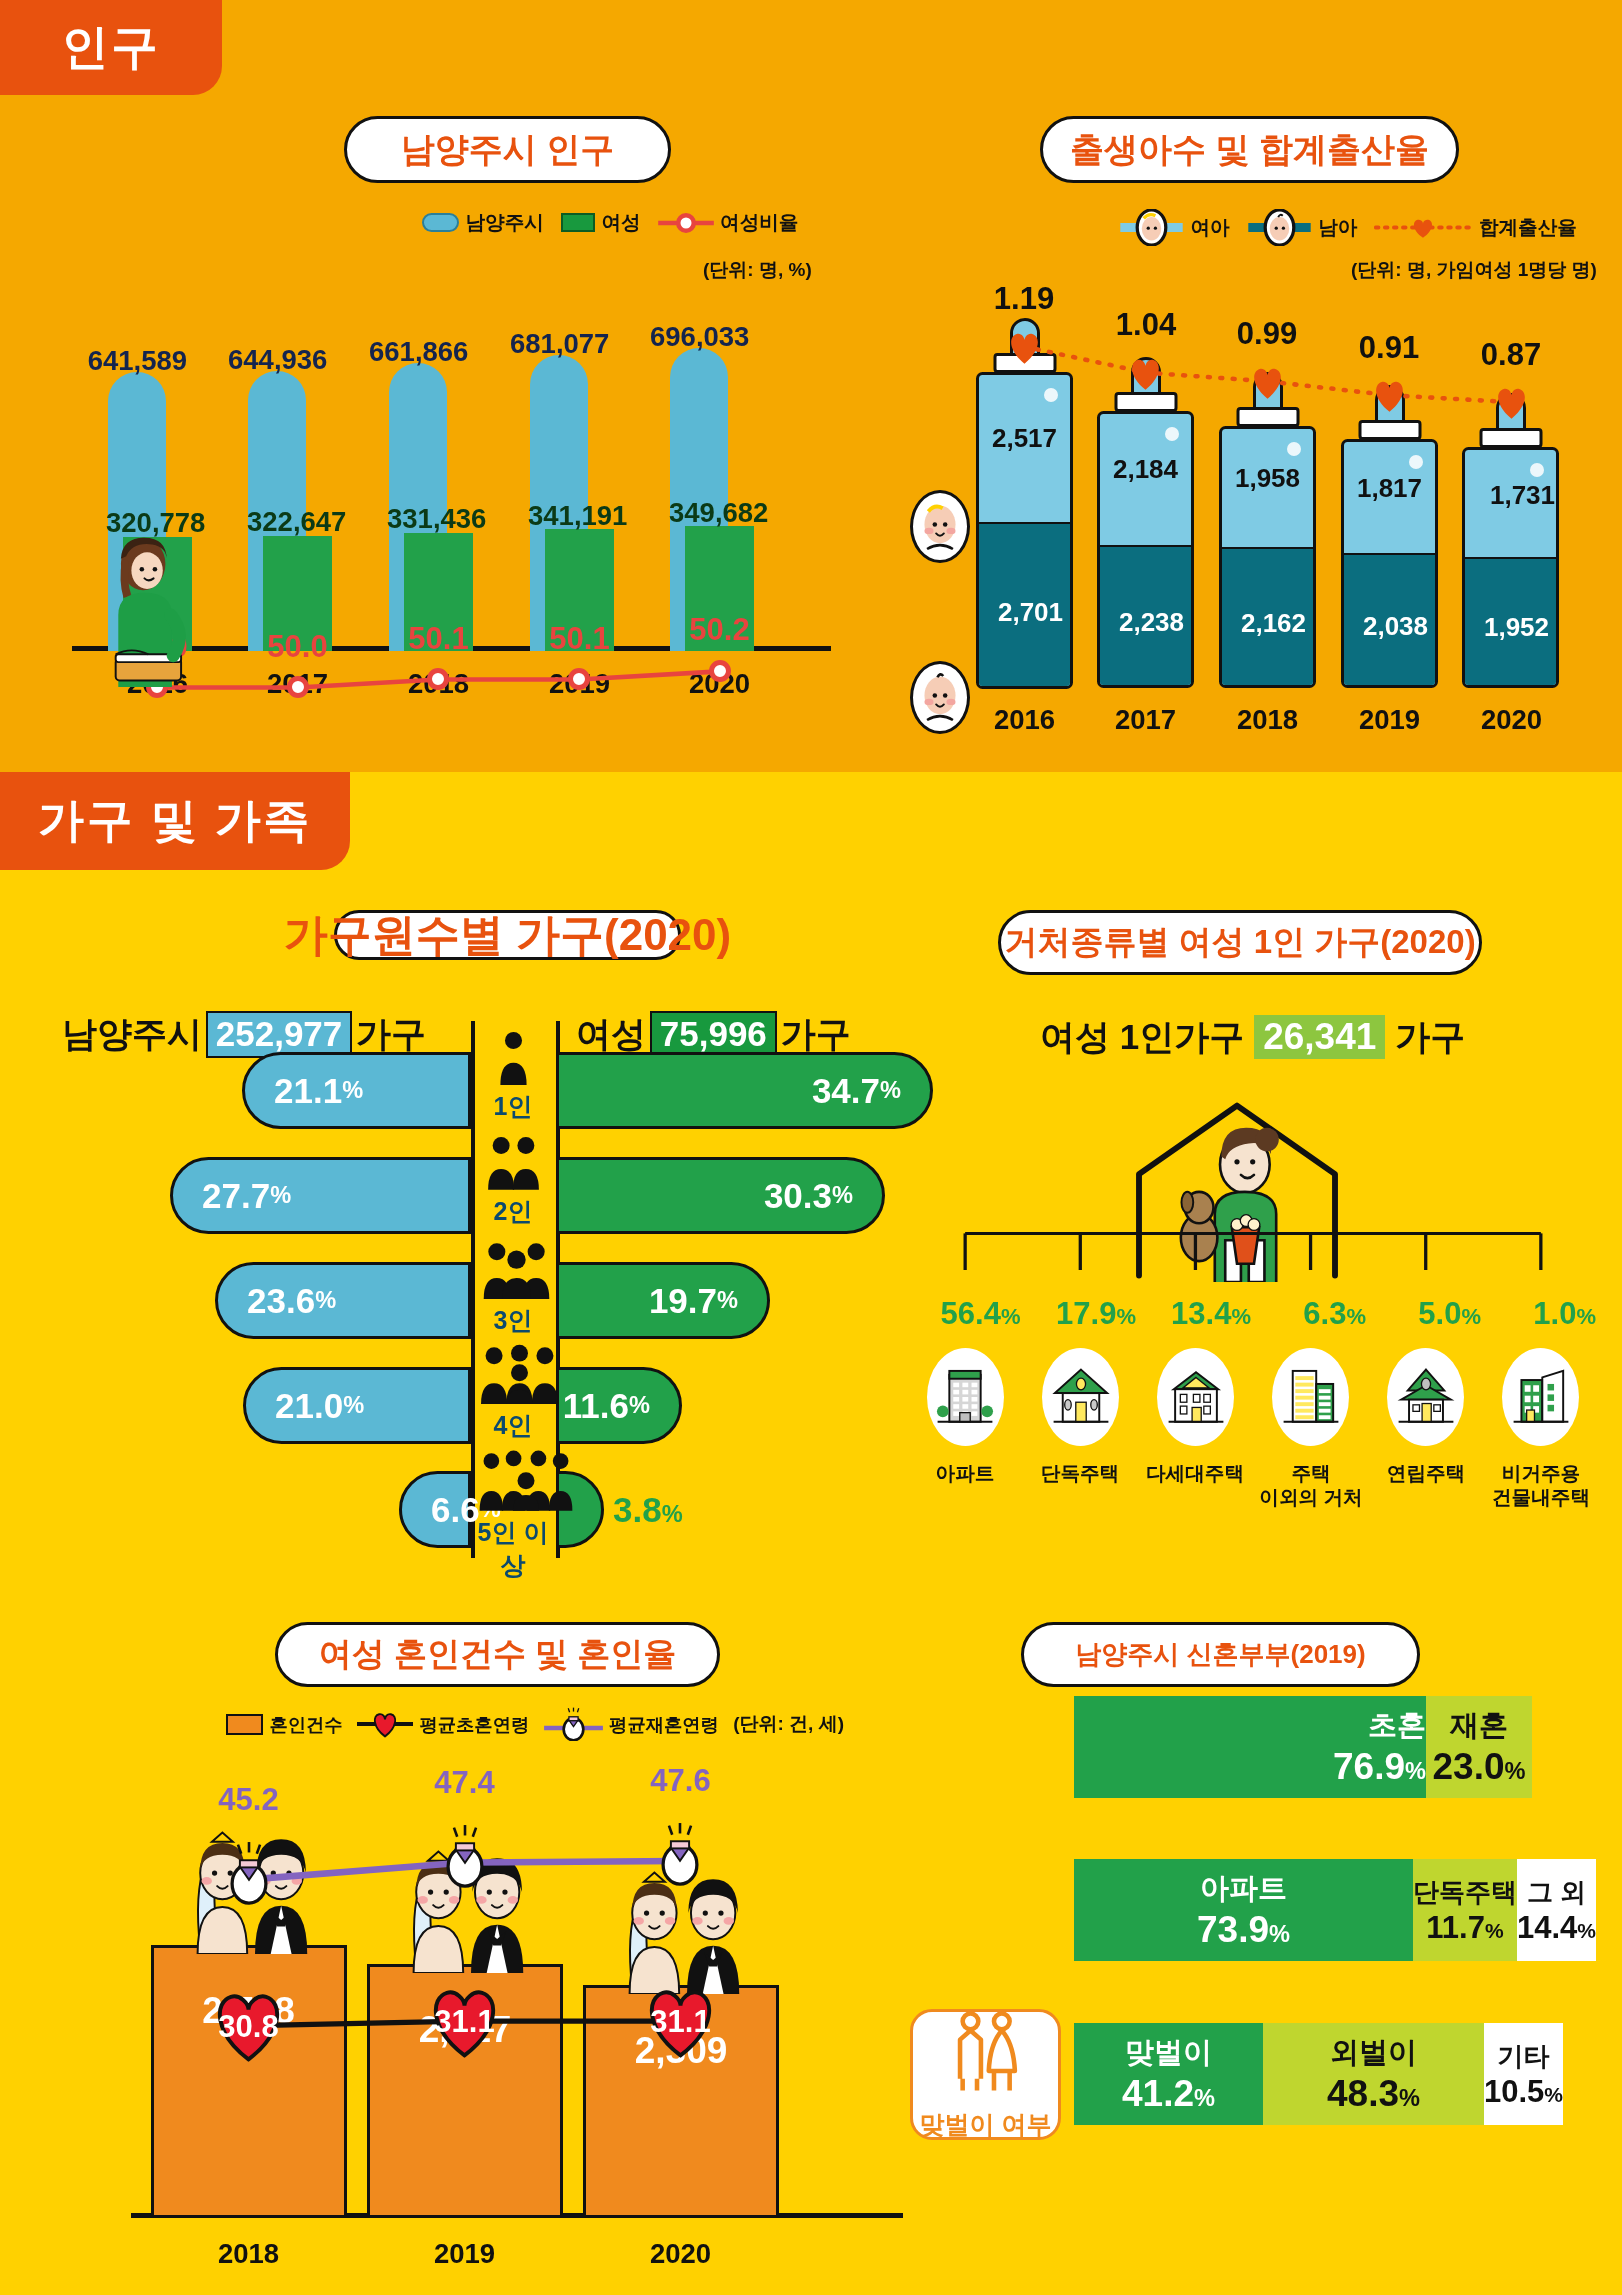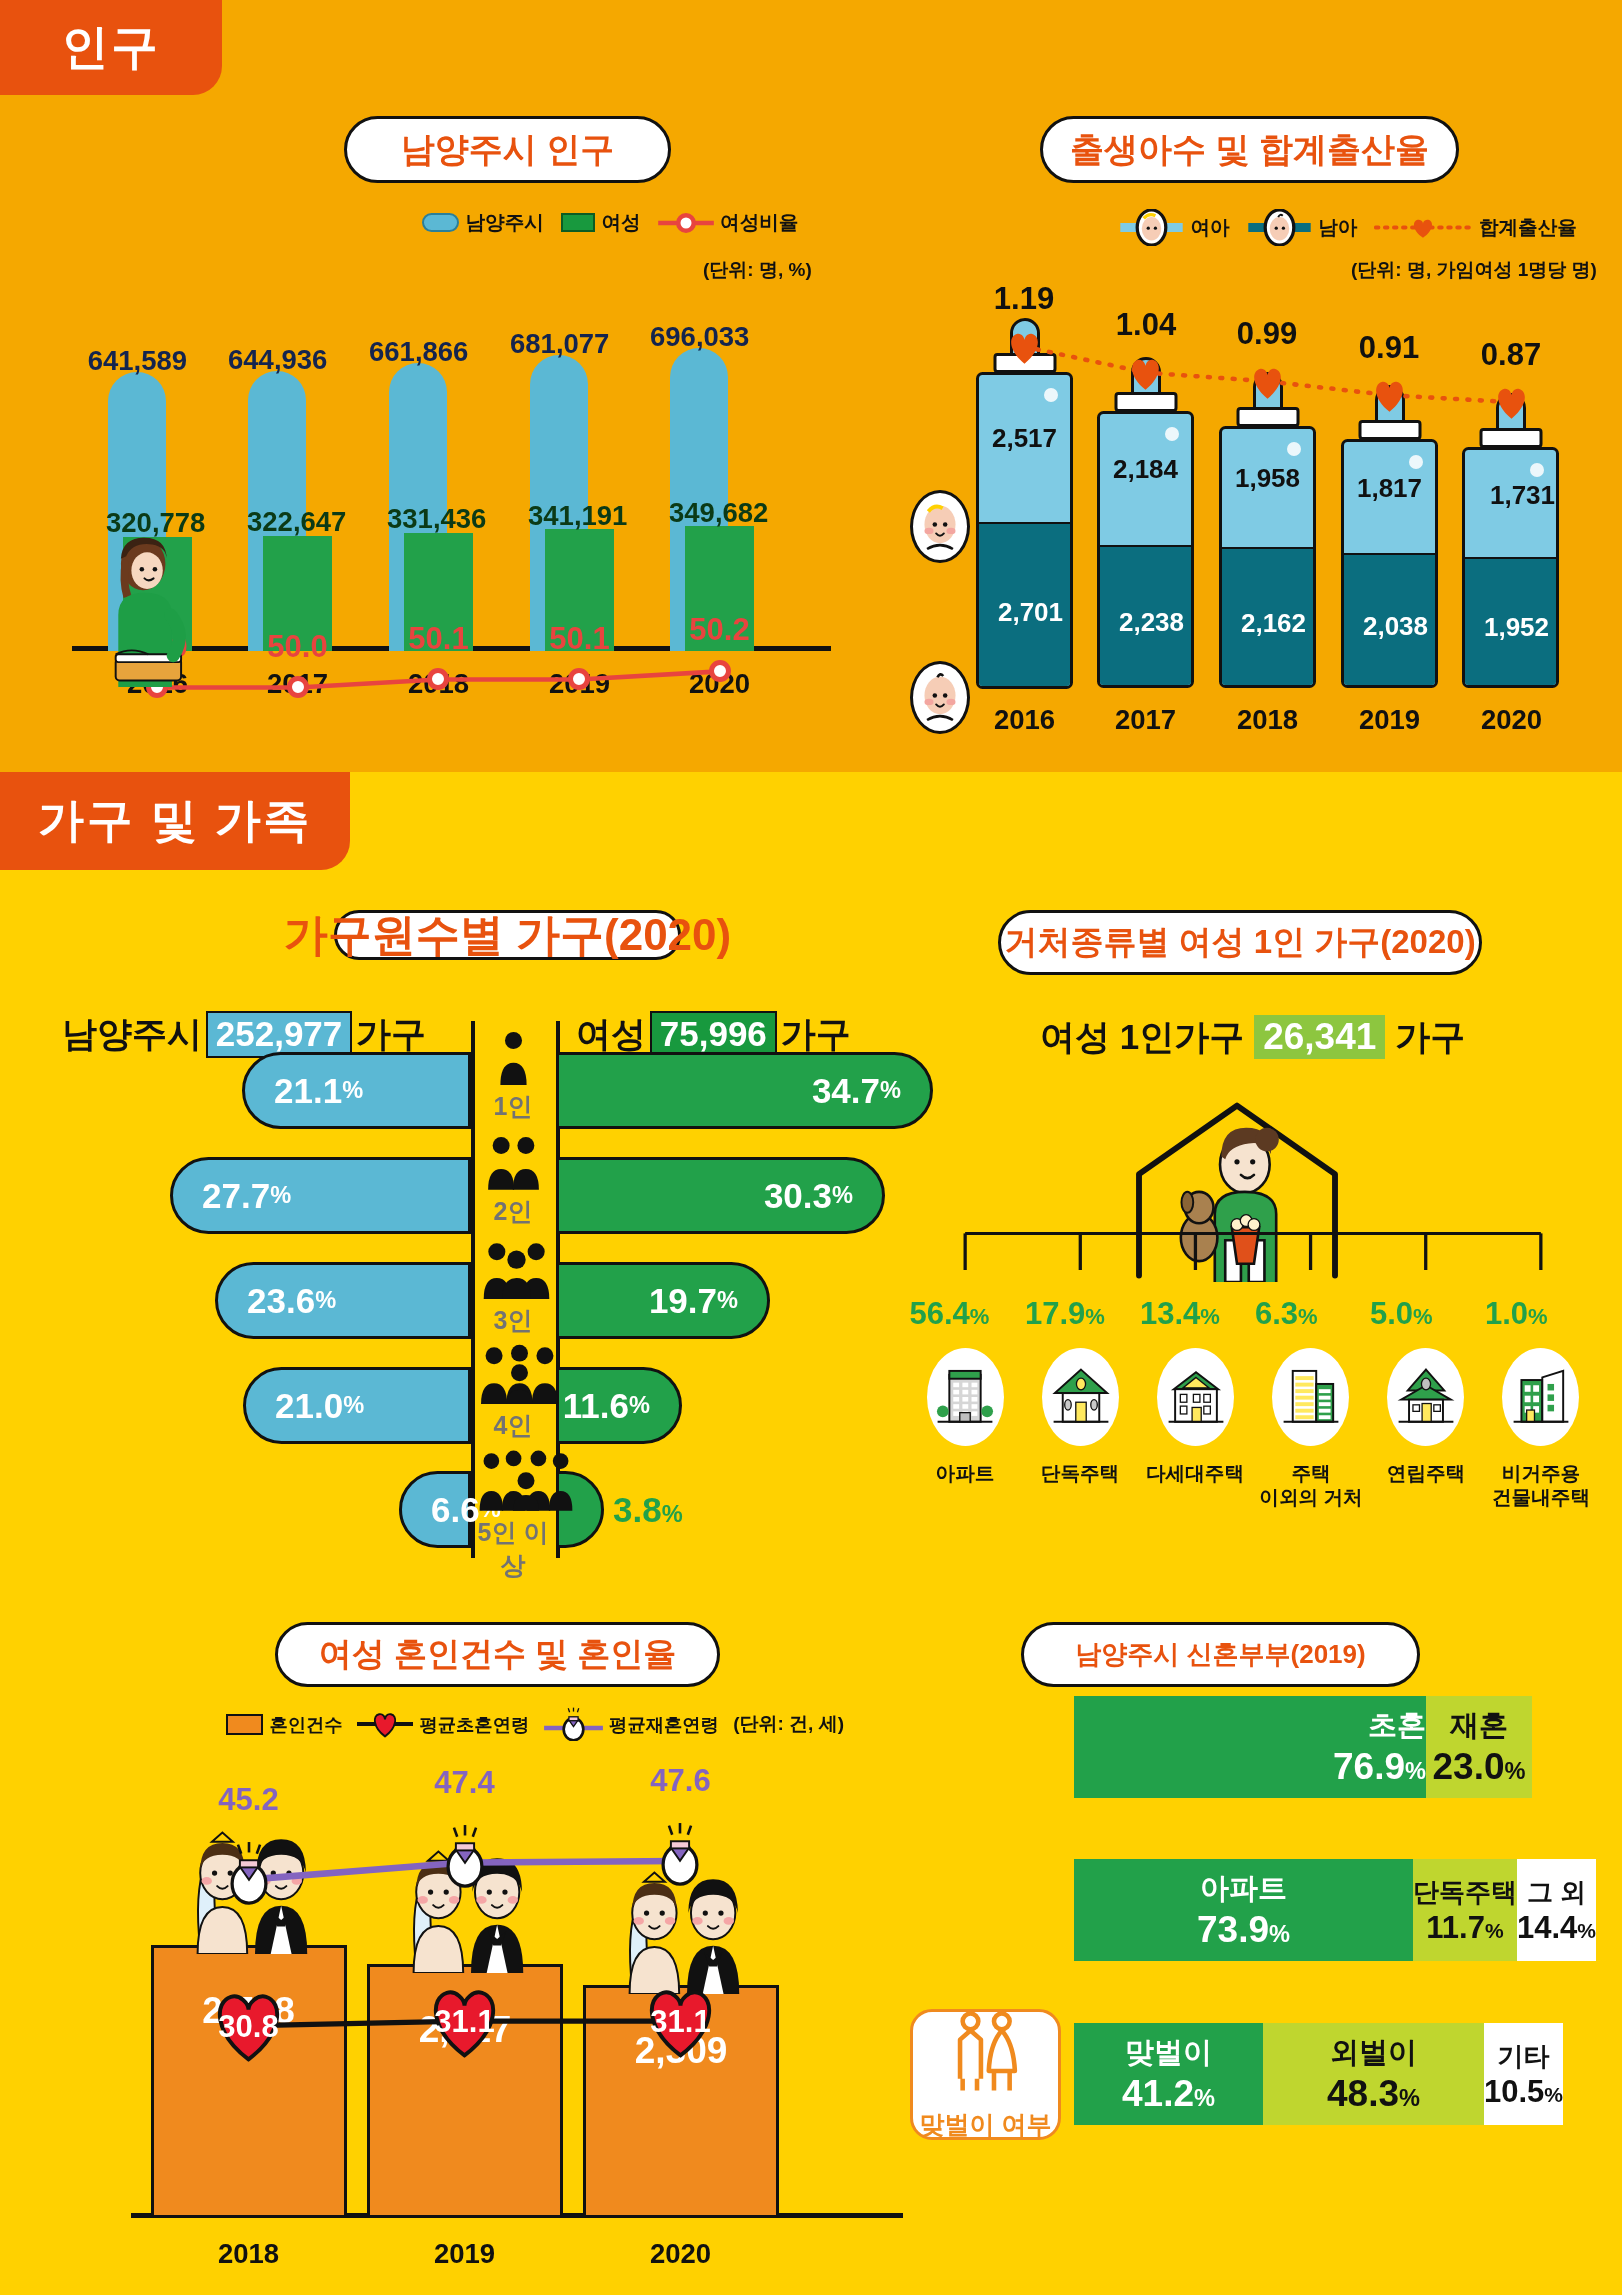--- a/index.html
+++ b/index.html
@@ -102,28 +102,28 @@
     color:#fff; font-weight:bold; font-size:35px;
   }
   .hh-bar-r {
     position:absolute; left:0; height:77px; background:#22A14A;
     border:3.3px solid #111; border-top-right-radius:39px; border-bottom-right-radius:39px;
     display:flex; align-items:center; justify-content:flex-end; padding-right:29px;
     color:#fff; font-weight:bold; font-size:35px;
   }
   .pct-sm { font-size:23.6px; }
   .hh-mid { position:absolute; text-align:center; width:131px; }
-  .hh-mid .lab { font-size:25px; font-weight:bold; color:#737373; margin-top:2.6px; }
+  .hh-mid .lab { font-size:25px; font-weight:bold; color:#0c4a6e; margin-top:2.6px; }
   .vline { position:absolute; width:3.9px; background:#111; }
 
   
   #dw { position:absolute; left:903px; top:1021px; width:700px; height:563px; }
   .dw-head { position:absolute; font-size:35px; font-weight:bold; color:#111; white-space:nowrap; }
   .dw-val { display:inline-block; background:#8DC63F; color:#fff; font-weight:bold; padding:1.3px 9.2px; font-size:37px; }
-  .dw-pct { position:absolute; font-size:31px; font-weight:bold; color:#22A14A; text-align:left; width:111px; }
+  .dw-pct { position:absolute; font-size:31px; font-weight:bold; color:#22A14A; text-align:right; width:111px; }
   .dw-ic { position:absolute; width:77px;height:98px; background:#fff; border-radius:50%; }
   .dw-lab { position:absolute; font-size:19.6px; font-weight:bold; color:#111; text-align:center; width:124px; line-height:1.25; }
 
   
   #mar { position:absolute; left:131px; top:1616px; width:772px; height:674px; }
   .mar-bar { position:absolute; bottom:72px; background:#F08A1E; border:3.3px solid #111; }
   .mar-bar-lbl { position:absolute; color:#fff; font-weight:bold; font-size:37px; width:100%; text-align:center; }
   .ring-lbl { position:absolute; font-size:31px; font-weight:bold; color:#8464C0; text-align:center; width:105px; }
   .hrt-big { position:absolute; width:77px;height:73px; }
   .hrt-big-lbl { position:absolute; font-size:31px; font-weight:bold; color:#fff; text-align:center; width:77px; }

